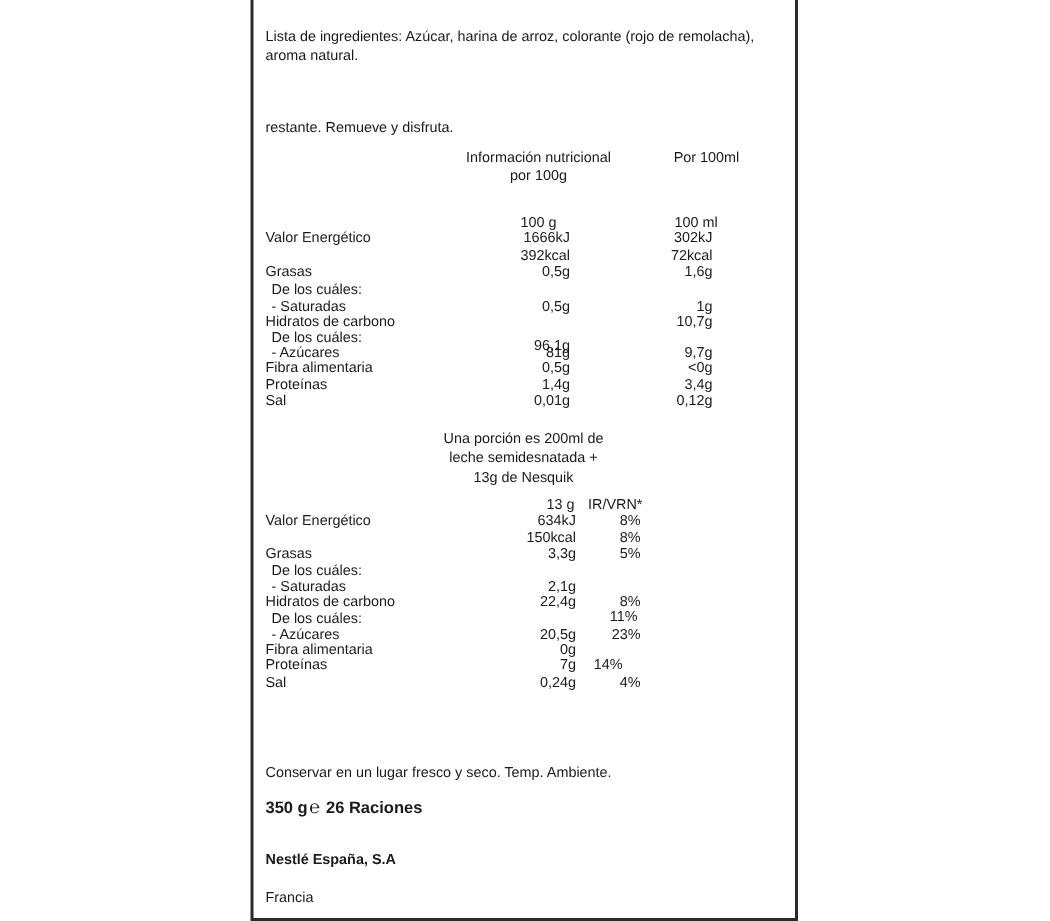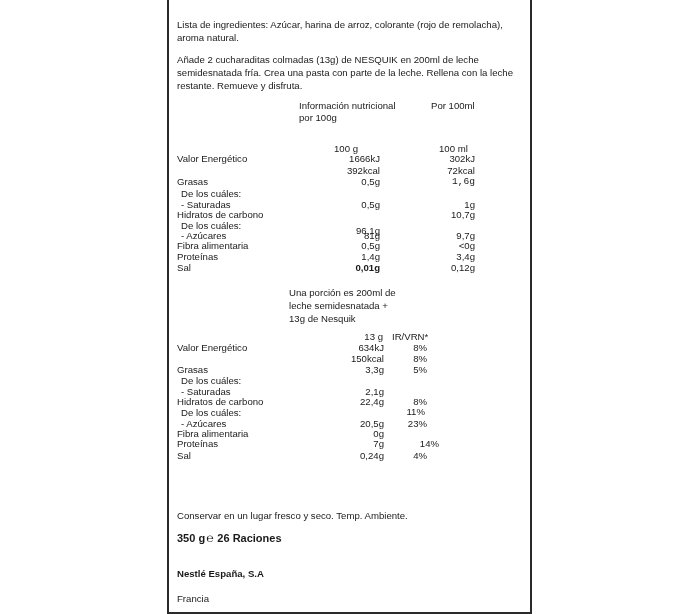--- a/index.html
+++ b/index.html
@@ -3,53 +3,51 @@
   <meta charset="utf-8">
   <style>
     html, body { margin: 0; padding: 0; background: #ffffff; }
     body { width: 700px; height: 614px; position: relative; overflow: hidden;
            font-family: "Liberation Sans", sans-serif; color: #1a1a1a; }
     .panel { position: absolute; left: 167px; top: -2px; width: 361px; height: 612px;
              border: 2px solid #2a2a2a; background: #fff; }
     .t { position: absolute; font-size: 9.6px; line-height: 11px; white-space: nowrap; }
     .title { position: absolute; left: 8px; top: 1px; font-size: 12px; font-weight: bold; white-space: nowrap; }
     .bold { font-weight: bold; }
-    .ctr { }
+    .ctr { text-align: center; }
     .r { text-align: right; }
     .lab { left: 8px; }
     .sub { left: 12px; }
     .estim { display: inline-block; font-size: 12px; margin: 0 4px 0 1px; }
   </style>
 </head>
 <body>
 
 <div class="panel">
 
   <div class="t lab" style="top:19px">Lista de ingredientes: Azúcar, harina de arroz, colorante (rojo de remolacha),</div>
   <div class="t lab" style="top:32px">aroma natural.</div>
 
-  <div class="t lab" style="top:54px">Añade 2 cucharaditas colmadas (13g) de NESQUIK en 200ml de leche</div>
-  <div class="t lab" style="top:67px">semidesnatada fría. Crea una pasta con parte de la leche. Rellena con la leche</div>
   <div class="t lab" style="top:80px">restante. Remueve y disfruta.</div>
 
   <div id="table1">
     <div class="t ctr" style="left:130px;width:120px;top:100px">Información nutricional</div>
     <div class="t ctr" style="left:130px;width:120px;top:112px">por 100g</div>
     <div class="t ctr" style="left:262px;width:80px;top:100px">Por 100ml</div>
     <div class="t ctr" style="left:165px;width:50px;top:143px">100 g</div>
     <div class="t ctr" style="left:270px;width:50px;top:143px">100 ml</div>
   <div class="t lab" style="top: 153px;">Valor  Energético</div>
       <div class="t r" style="top: 153px; left: 151px; width: 60px;">1666kJ</div>
       <div class="t r" style="top: 153px; left: 246px; width: 60px;">302kJ</div>
       <div class="t lab" style="top: 165px;"></div>
       <div class="t r" style="top: 165px; left: 151px; width: 60px;">392kcal</div>
       <div class="t r" style="top: 165px; left: 246px; width: 60px;">72kcal</div>
       <div class="t lab" style="top: 176px;">Grasas</div>
       <div class="t r" style="top: 176px; left: 151px; width: 60px;">0,5g</div>
-      <div class="t r" style="top: 176px; left: 246px; width: 60px; font-family: Liberation Mono, monospace;">1,6g</div>
+      <div class="t r" style="top: 176px; left: 246px; width: 60px;">1,6g</div>
       <div class="t sub" style="top: 188px;">De los cuáles:</div>
       <div class="t r" style="top: 188px; left: 151px; width: 60px;"></div>
       <div class="t r" style="top: 188px; left: 246px; width: 60px;"></div>
       <div class="t sub" style="top: 199px;">- Saturadas</div>
       <div class="t r" style="top: 199px; left: 151px; width: 60px;">0,5g</div>
       <div class="t r" style="top: 199px; left: 246px; width: 60px;">1g</div>
       <div class="t lab" style="top: 209px;">Hidratos de carbono</div>
       <div class="t r" style="top: 209px; left: 151px; width: 60px; margin-top: 16px;">96,1g</div>
       <div class="t r" style="top: 209px; left: 246px; width: 60px;">10,7g</div>
       <div class="t sub" style="top: 220px;">De los cuáles:</div>
@@ -58,21 +56,21 @@
       <div class="t sub" style="top: 230px;">- Azúcares</div>
       <div class="t r" style="top: 230px; left: 151px; width: 60px;">81g</div>
       <div class="t r" style="top: 230px; left: 246px; width: 60px;">9,7g</div>
       <div class="t lab" style="top: 240px;">Fibra  alimentaria</div>
       <div class="t r" style="top: 240px; left: 151px; width: 60px;">0,5g</div>
       <div class="t r" style="top: 240px; left: 246px; width: 60px;">&lt;0g</div>
       <div class="t lab" style="top: 251px;">Proteínas</div>
       <div class="t r" style="top: 251px; left: 151px; width: 60px;">1,4g</div>
       <div class="t r" style="top: 251px; left: 246px; width: 60px;">3,4g</div>
       <div class="t lab" style="top: 262px;">Sal</div>
-      <div class="t r" style="top: 262px; left: 151px; width: 60px; font-weight: bold;">0,01g</div>
+      <div class="t r" style="top: 262px; left: 151px; width: 60px;">0,01g</div>
       <div class="t r" style="top: 262px; left: 246px; width: 60px;">0,12g</div>
     </div>
 
   <div id="table2">
     <div class="t ctr" style="left:120px;width:120px;top:287px">Una porción es 200ml de</div>
     <div class="t ctr" style="left:120px;width:120px;top:300px">leche semidesnatada +</div>
     <div class="t ctr" style="left:120px;width:120px;top:313px">13g de Nesquik</div>
     <div class="t r" style="left:170px;width:44px;top:331px">13 g</div>
     <div class="t" style="left:223px;top:331px">IR/VRN*</div>
   <div class="t lab" style="top: 342px;">Valor  Energético</div>
@@ -97,21 +95,21 @@
       <div class="t r" style="top: 407px; left: 155px; width: 60px;"></div>
       <div class="t r" style="top: 407px; left: 218px; width: 40px;"></div>
       <div class="t sub" style="top: 418px;">- Azúcares</div>
       <div class="t r" style="top: 418px; left: 155px; width: 60px;">20,5g</div>
       <div class="t r" style="top: 418px; left: 218px; width: 40px;">23%</div>
       <div class="t lab" style="top: 428px;">Fibra  alimentaria</div>
       <div class="t r" style="top: 428px; left: 155px; width: 60px;">0g</div>
       <div class="t r" style="top: 428px; left: 218px; width: 40px;"></div>
       <div class="t lab" style="top: 438px;">Proteínas</div>
       <div class="t r" style="top: 438px; left: 155px; width: 60px;">7g</div>
-      <div class="t r" style="top: 438px; left: 230px; width: 40px;">14%</div>
+      <div class="t r" style="top: 438px; left: 206px; width: 40px;">14%</div>
       <div class="t lab" style="top: 450px;">Sal</div>
       <div class="t r" style="top: 450px; left: 155px; width: 60px;">0,24g</div>
       <div class="t r" style="top: 450px; left: 218px; width: 40px;">4%</div>
     </div>
 
   <div class="t lab" style="top:510px">Conservar en un lugar fresco y seco. Temp. Ambiente.</div>
 
   <div class="t lab bold" style="top:532px;font-size:11px;line-height:13px">
     <span>350 g</span><span class="estim">℮</span><span>26 Raciones</span>
   </div>

